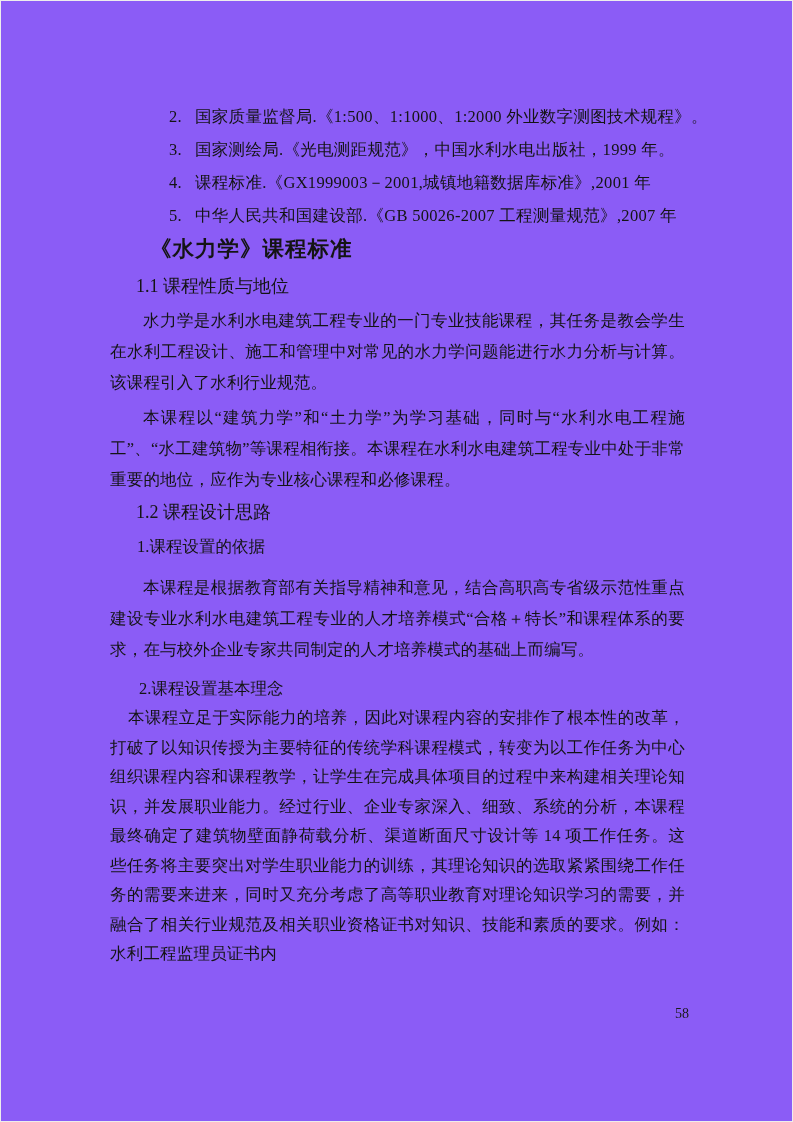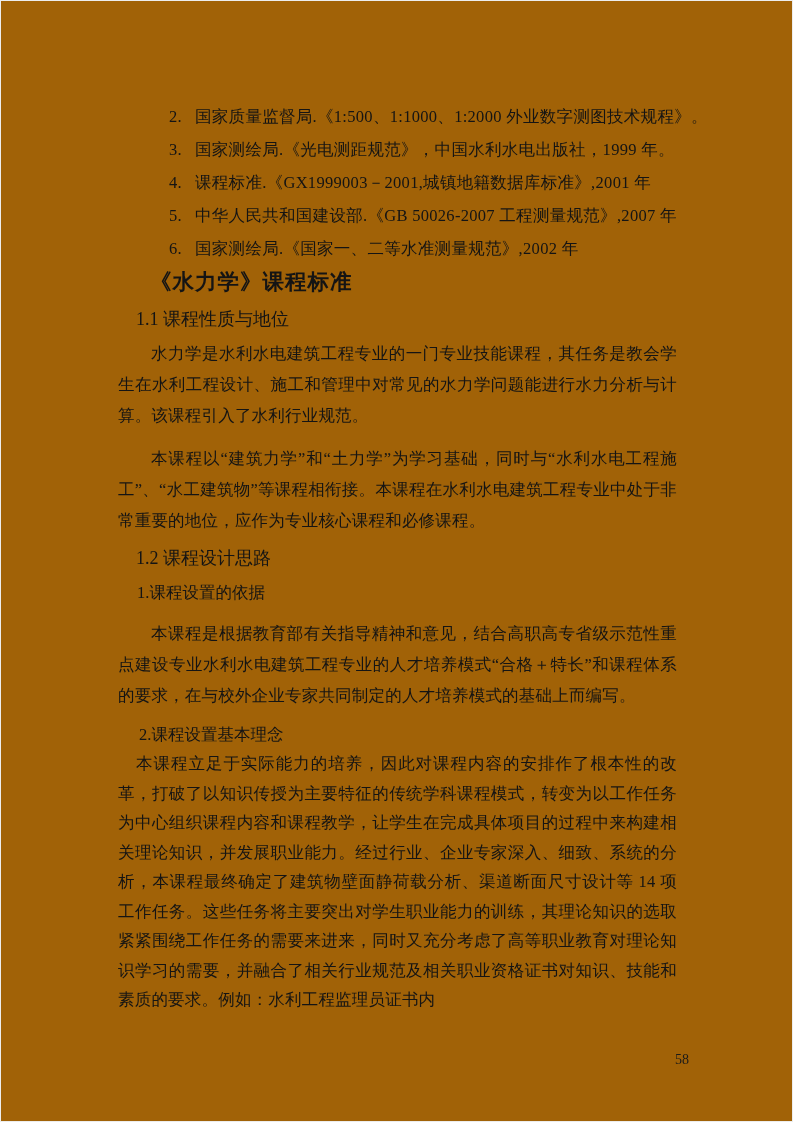--- a/index.html
+++ b/index.html
@@ -6,21 +6,21 @@
     margin: 0;
     padding: 0;
     background: #ffffff;
   }
   .page {
     position: relative;
     width: 793px;
     height: 1122px;
     margin: 0 auto;
     box-sizing: border-box;
-    background: #a16207;
+    background: #8b5cf6;
     border: 1px solid #ededed;
     padding: 99px 103px 0 105px;
     font-family: "Liberation Serif", "DejaVu Serif", serif;
     color: #141414;
     overflow: hidden;
   }
   .ref-list {
     font-size: 16.5px;
   }
   .ref-item {
@@ -54,21 +54,21 @@
     font-size: 18px;
     line-height: 20px;
   }
   .h-sub2 {
     margin-top: 15px;
     padding-left: 31px;
     font-size: 16.5px;
     line-height: 20px;
   }
   p.body-par {
-    margin: 12px;
+    margin: 4px;
     font-size: 16.5px;
     line-height: 31px;
     text-align: justify;
     text-indent: 33px;
     letter-spacing: 0.2px;
   }
   p.par-1 { margin-top: 9px; }
   p.par-2 { margin-top: 2px; }
   .h-12   { margin-top: 7px; }
   p.par-3 { margin-top: 15px; }
@@ -97,23 +97,20 @@
     </div>
     <div class="ref-item">
       <span class="ref-num">3.</span><span>国家测绘局.《光电测距规范》，中国水利水电出版社，1999 年。</span>
     </div>
     <div class="ref-item">
       <span class="ref-num">4.</span><span>课程标准.《GX1999003－2001,城镇地籍数据库标准》,2001 年</span>
     </div>
     <div class="ref-item">
       <span class="ref-num">5.</span><span>中华人民共和国建设部.《GB 50026-2007 工程测量规范》,2007 年</span>
     </div>
-    <div class="ref-item">
-      <span class="ref-num">6.</span><span>国家测绘局.《国家一、二等水准测量规范》,2002 年</span>
-    </div>
   </div>
 
   <div class="doc-title">《水力学》课程标准</div>
 
 
   <div class="h-sub">1.1 课程性质与地位</div>
 
   <p class="body-par par-1">水力学是水利水电建筑工程专业的一门专业技能课程，其任务是教会学生在水利工程设计、施工和管理中对常见的水力学问题能进行水力分析与计算。该课程引入了水利行业规范。</p>
 
   <p class="body-par par-2">本课程以“建筑力学”和“土力学”为学习基础，同时与“水利水电工程施工”、“水工建筑物”等课程相衔接。本课程在水利水电建筑工程专业中处于非常重要的地位，应作为专业核心课程和必修课程。</p>

